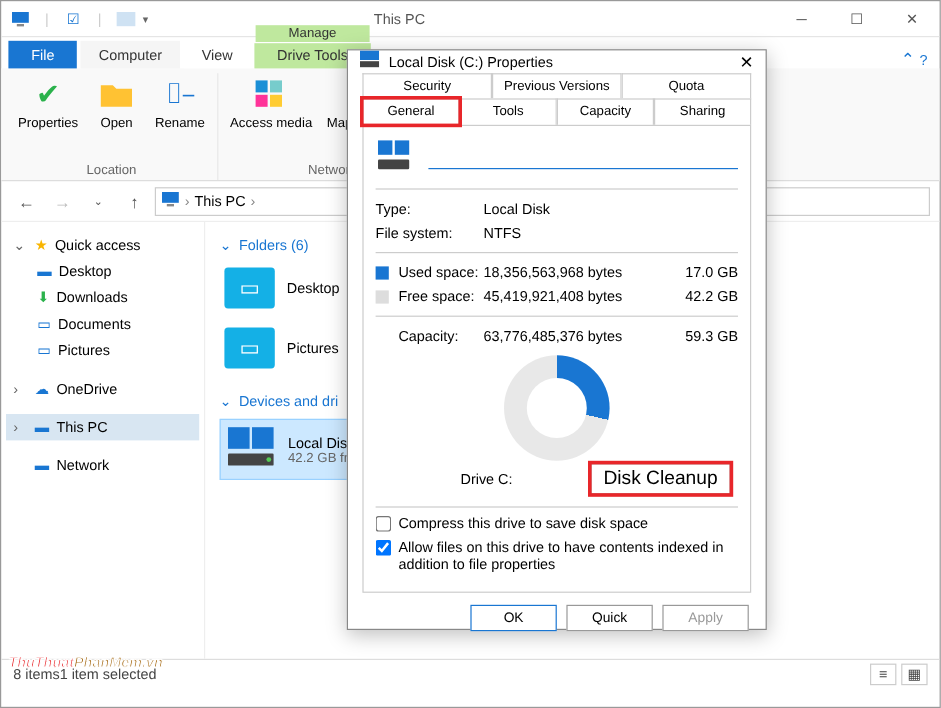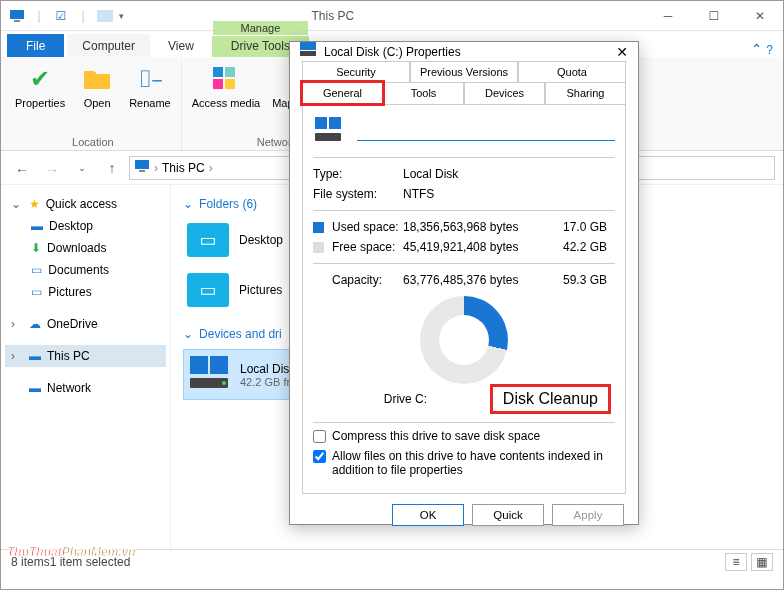--- a/index.html
+++ b/index.html
@@ -51,21 +51,21 @@
 .tabrow{display:flex}
 .dtab{flex:1;text-align:center;padding:4px 0;border:1px solid #ccc;border-bottom:none;font-size:11px;background:#fff}
 .dtab.active{border-bottom:1px solid #fff;position:relative;z-index:2}
 .dlg-body{border:1px solid #ccc;margin:0 12px;padding:10px;flex:1;position:relative}
 .drive-row{display:flex;align-items:center;gap:12px;margin-bottom:10px}
 .drive-ico{width:32px;height:32px}
 .name-field{flex:1;border-bottom:1px solid #1976d2;height:20px}
 .kv{display:flex;padding:3px 0;font-size:11.5px}
 .kv .k{width:90px}
 .kv .v1{flex:1}
-.kv .v2{width:60px;text-align:center}
+.kv .v2{width:60px;text-align:right}
 .sq{width:11px;height:11px;margin-right:8px;display:inline-block;vertical-align:middle}
 .hr{border-top:1px solid #ccc;margin:6px 0}
 .donut{width:88px;height:88px;margin:6px auto 2px;border-radius:50%;background:conic-gradient(#1976d2 0 103deg,#e8e8e8 103deg 360deg);display:flex;align-items:center;justify-content:center}
 .donut::after{content:"";width:50px;height:50px;background:#fff;border-radius:50%}
 .drive-label{display:flex;align-items:center;justify-content:space-between;padding:0 6px}
 .cleanup-btn{border:1px solid #999;padding:3px 10px;font-size:16px;background:#fff}
 .chk{display:flex;gap:6px;font-size:11px;margin:6px 0;align-items:flex-start}
 .chk input{margin-top:1px}
 .dlg-btns{display:flex;gap:8px;justify-content:flex-end;padding:10px 14px}
 .dlg-btns button{width:72px;height:22px;border:1px solid #999;background:#fff;font-size:11.5px}
@@ -280,21 +280,21 @@
   </div>
   <div class="dlg-tabs">
     <div class="tabrow">
       <div class="dtab">Security</div>
       <div class="dtab">Previous Versions</div>
       <div class="dtab">Quota</div>
     </div>
     <div class="tabrow">
       <div class="dtab active redbox">General</div>
       <div class="dtab">Tools</div>
-      <div class="dtab">Devices</div>
+      <div class="dtab">Capacity</div>
       <div class="dtab">Sharing</div>
     </div>
   </div>
   <div class="dlg-body">
     <div class="drive-row">
       <div class="drive-ico"><svg width="32" height="32">
             <rect x="2" y="2" width="12" height="12" fill="#1976d2"></rect>
             <rect x="16" y="2" width="12" height="12" fill="#1976d2"></rect>
             <rect x="2" y="18" width="26" height="8" rx="1" fill="#444"></rect>
           </svg></div>

